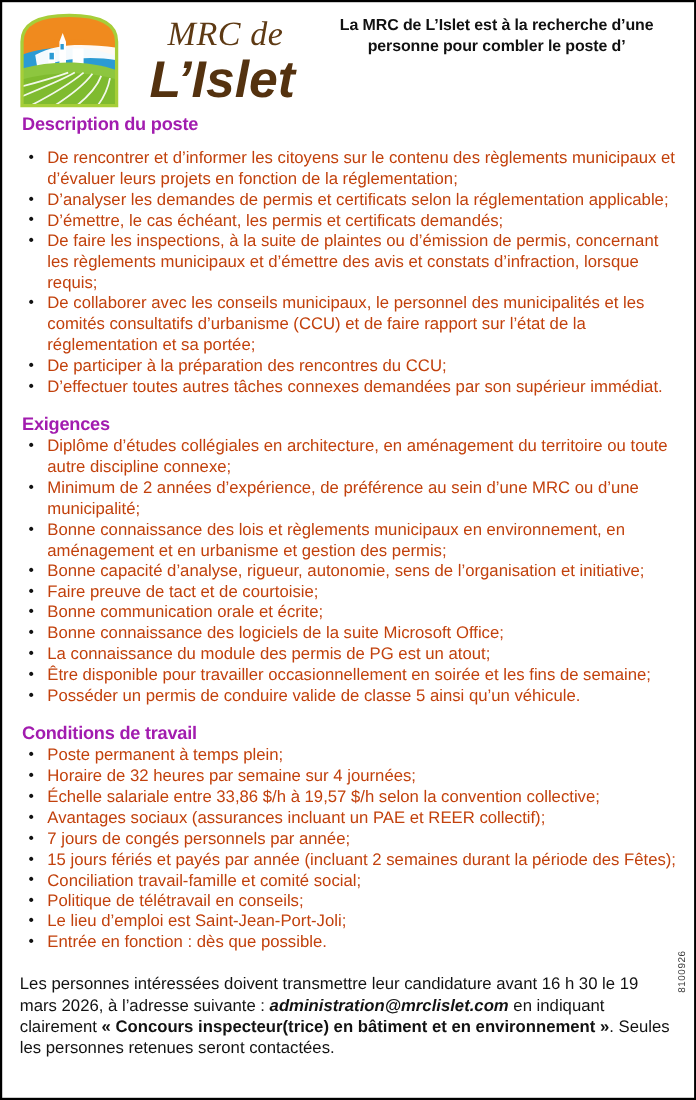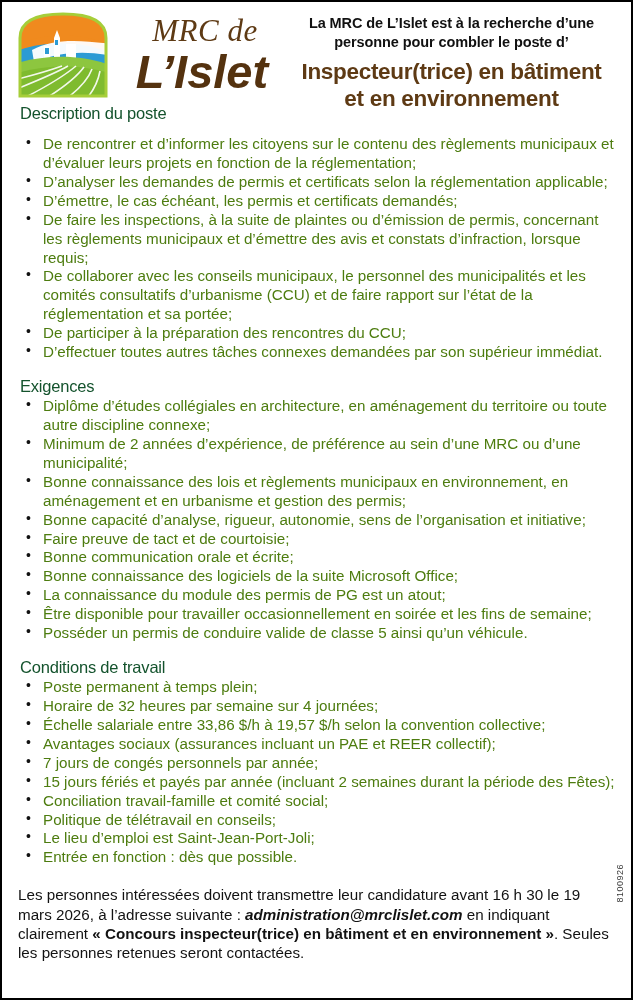--- a/index.html
+++ b/index.html
@@ -96,23 +96,23 @@
     line-height: 1.17;
     letter-spacing: -0.3px;
   }
 
   
   .content {
     padding: 2px 14px 0 14px;
   }
 
   .section-heading {
-    color: #14532d;
+    color: #a21caf;
     font-size: 16.5px;
-    font-weight: normal;
+    font-weight: bold;
     letter-spacing: -0.2px;
     margin: 0 0 1px 4px;
   }
 
   .lede {
     font-size: 15.2px;
     line-height: 1.25;
     margin: 0 0 0 4px;
     color: #121212;
   }
@@ -120,21 +120,21 @@
   ul.bullets {
     list-style: none;
     margin: 0;
     padding: 0;
   }
   ul.bullets li {
     position: relative;
     padding-left: 27px;
     font-size: 15.2px;
     line-height: 1.245;
-    color: #4d7c0f;
+    color: #c2410c;
     margin-bottom: 0px;
   }
   ul.bullets li::before {
     content: "\2022";
     position: absolute;
     left: 10px;
     top: -1px;
     font-size: 14px;
     color: #121212;
   }
@@ -221,24 +221,20 @@
       <div class="wordmark">
         <div class="line1">MRC de</div>
         <div class="line2">L’Islet</div>
       </div>
     </div>
 
     <div class="header-right">
       <div class="kicker">
         <div>La MRC de L’Islet est à la recherche  d’une</div>
         <div>personne pour combler le poste d’</div>
-      </div>
-      <div class="job-title">
-        <div>Inspecteur(trice) en bâtiment</div>
-        <div>et en environnement</div>
       </div>
     </div>
   </div>
 
   <div class="content">
 
     <div class="section">
       <div class="section-heading">Description du poste</div>
       <div class="gap-sm"></div>
       <ul class="bullets">

